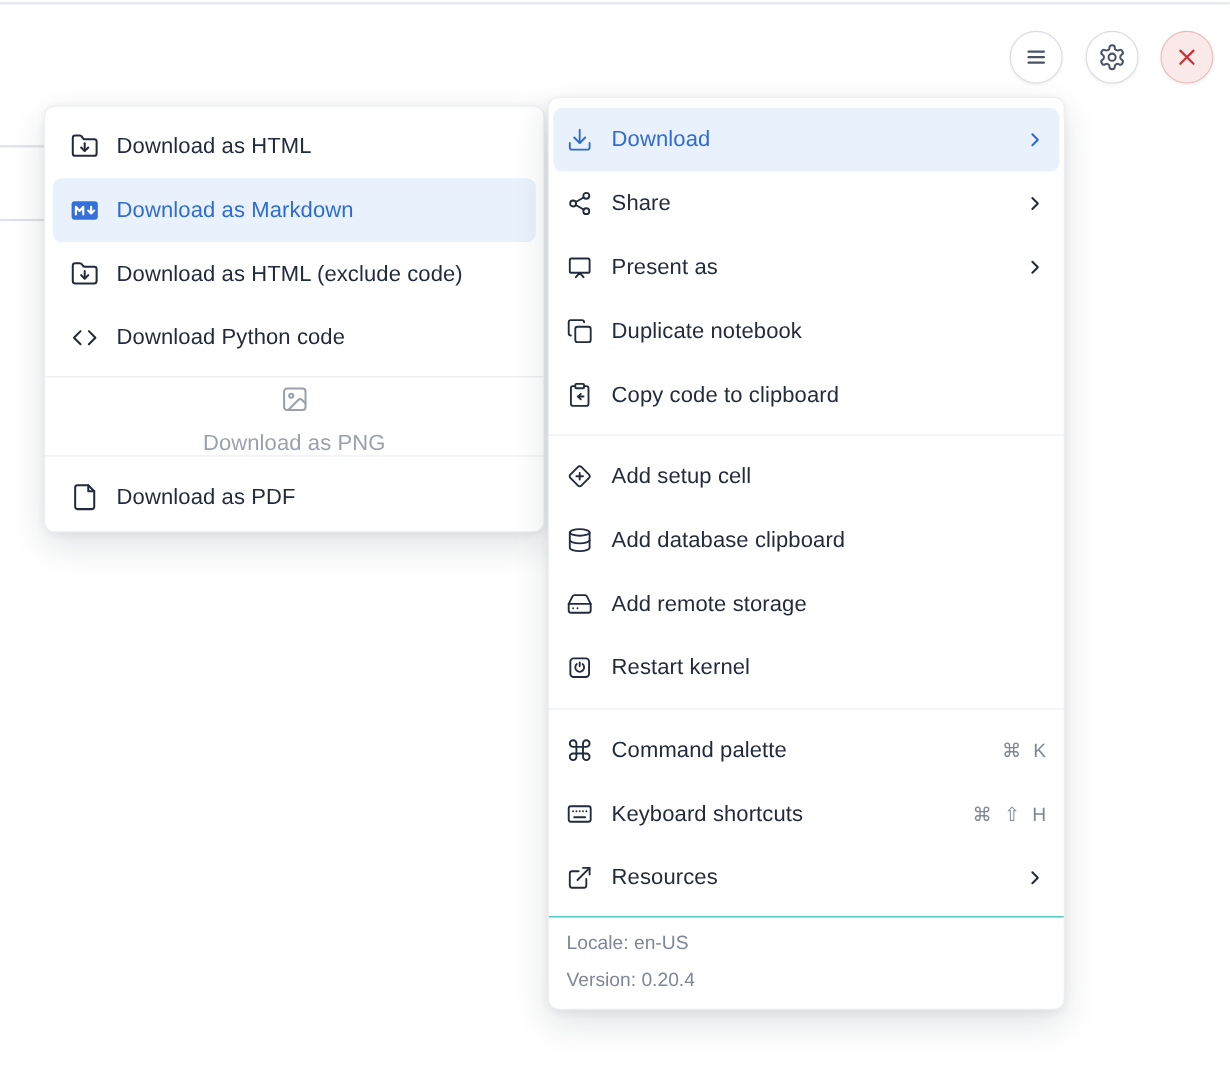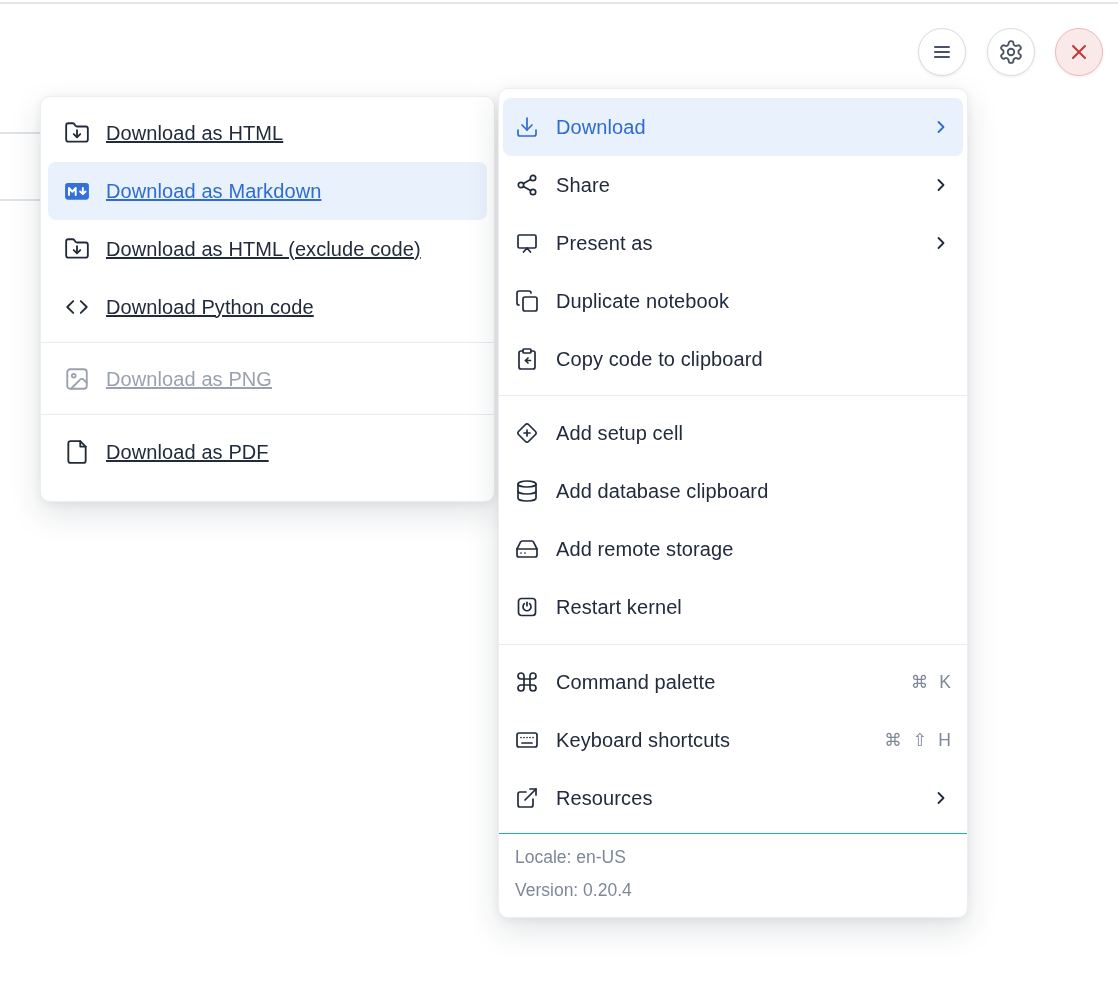--- a/index.html
+++ b/index.html
@@ -22,27 +22,27 @@
   .menu { position:absolute; background:#fff; border:1px solid #eceef1; border-radius:10px;
     box-shadow:0 12px 32px rgba(25,35,55,.13), 0 2px 8px rgba(25,35,55,.06);
     font-size:20px; color:#222b3c; }
   .menu-main { left:498px; top:88px; width:470px; z-index:6; }
   .menu-sub  { left:40px;  top:96px; width:455px; z-index:5; }
   .section { padding:8px 0; }
   .section + .section { border-top:1px solid #e9ebee; }
   .menu-main .section:nth-child(1){ padding-top:9px; padding-bottom:7px; }
   .menu-main .section:nth-child(3){ padding-top:8px; padding-bottom:6px; }
   .menu-sub .section { padding:7px 0 6px; }
-  .menu-sub .section:nth-child(3){ padding:8px 0 20px; }
+  .menu-sub .section:nth-child(3){ padding:8px 0 2px; }
 
   .row { display:flex; align-items:center; height:58px; border-radius:8px; cursor:pointer; }
   .menu-main .row { margin:0 4px; padding:0 12px; gap:17px; }
-  .menu-sub  .row { margin:0 7px; padding:0 16px; gap:16px;text-decoration:underline; }
+  .menu-sub  .row { margin:0 7px; padding:0 16px; gap:16px; }
   .row.active { background:#e9f1fc; color:#2e6bd3;justify-content:center; }
-  .row.disabled { color:#9aa1ae; cursor:default; }
+  .row.disabled { color:#9aa1ae; cursor:default;flex-direction:column; }
   .mi-icon { display:flex; align-items:center; justify-content:center; flex:0 0 auto; }
   .mi-label { flex:1 1 auto; white-space:nowrap; letter-spacing:.1px; }
   .mi-meta { display:flex; align-items:center; gap:11px; color:#7e8798; font-size:17.5px; }
   .mi-meta .key { color:#7e8798; }
   .chev { display:flex; color:inherit; }
 
   .menu-footer { border-top:1px solid #14b8a6; padding:7px 16px 10px; color:#7e8798;
     font-size:17.5px; line-height:33px; }
 
   svg { display:block; }

